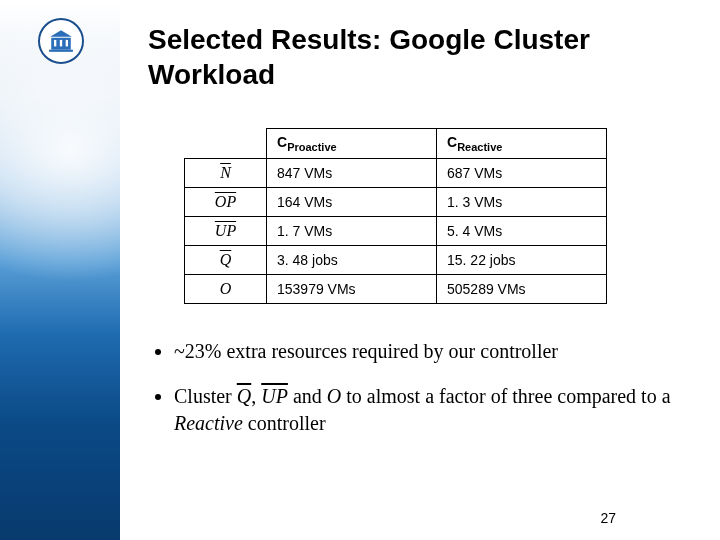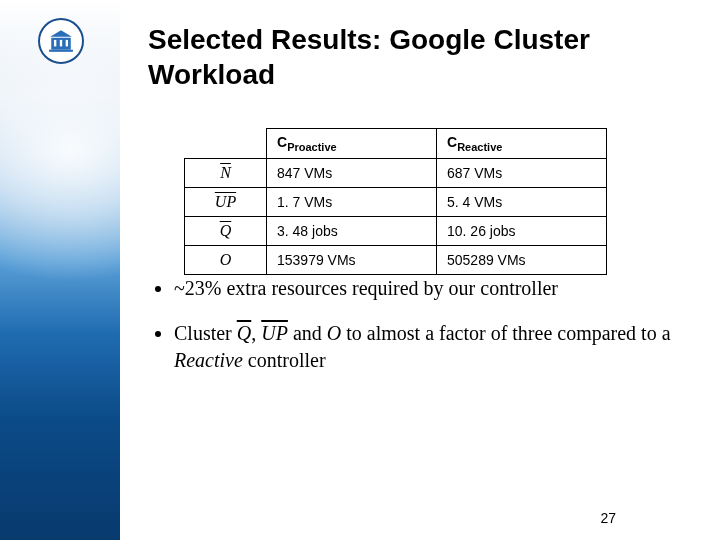--- a/index.html
+++ b/index.html
@@ -36,20 +36,21 @@
     font-family: Verdana, Arial, sans-serif;
     font-weight: 700;
     font-size: 28px;
     line-height: 1.25;
     margin-bottom: 36px;
   }
 
   table.results {
     border-collapse: collapse;
     margin-left: 36px;
+    margin-bottom: 34px;
   }
   table.results td, table.results th {
     border: 1px solid #000;
     padding: 5px 10px;
     font-size: 14px;
     font-family: Arial, sans-serif;
     text-align: left;
     vertical-align: middle;
     height: 26px;
   }
@@ -116,28 +117,33 @@
         <th class="col-label rowlabel" style="border-top:none;border-bottom:1px solid #000;border-right:1px solid #000;"></th>
         <th class="col-a"><span class="c-sub">C<sub>Proactive</sub></span></th>
         <th class="col-b"><span class="c-sub">C<sub>Reactive</sub></span></th>
       </tr>
       <tr>
         <td class="rowlabel"><span class="overline">N</span></td>
         <td>847 VMs</td>
         <td>687 VMs</td>
       </tr>
       <tr>
+        <td class="rowlabel"><span class="overline">OP</span></td>
+        <td>164 VMs</td>
+        <td>1. 3 VMs</td>
+      </tr>
+      <tr>
         <td class="rowlabel"><span class="overline">UP</span></td>
         <td>1. 7 VMs</td>
         <td>5. 4 VMs</td>
       </tr>
       <tr>
         <td class="rowlabel"><span class="overline">Q</span></td>
         <td>3. 48 jobs</td>
-        <td>10. 26 jobs</td>
+        <td>15. 22 jobs</td>
       </tr>
       <tr>
         <td class="rowlabel"><span class="mathit">O</span></td>
         <td>153979 VMs</td>
         <td>505289 VMs</td>
       </tr>
     </tbody>
       </table>
 
     <ul class="bullets">

